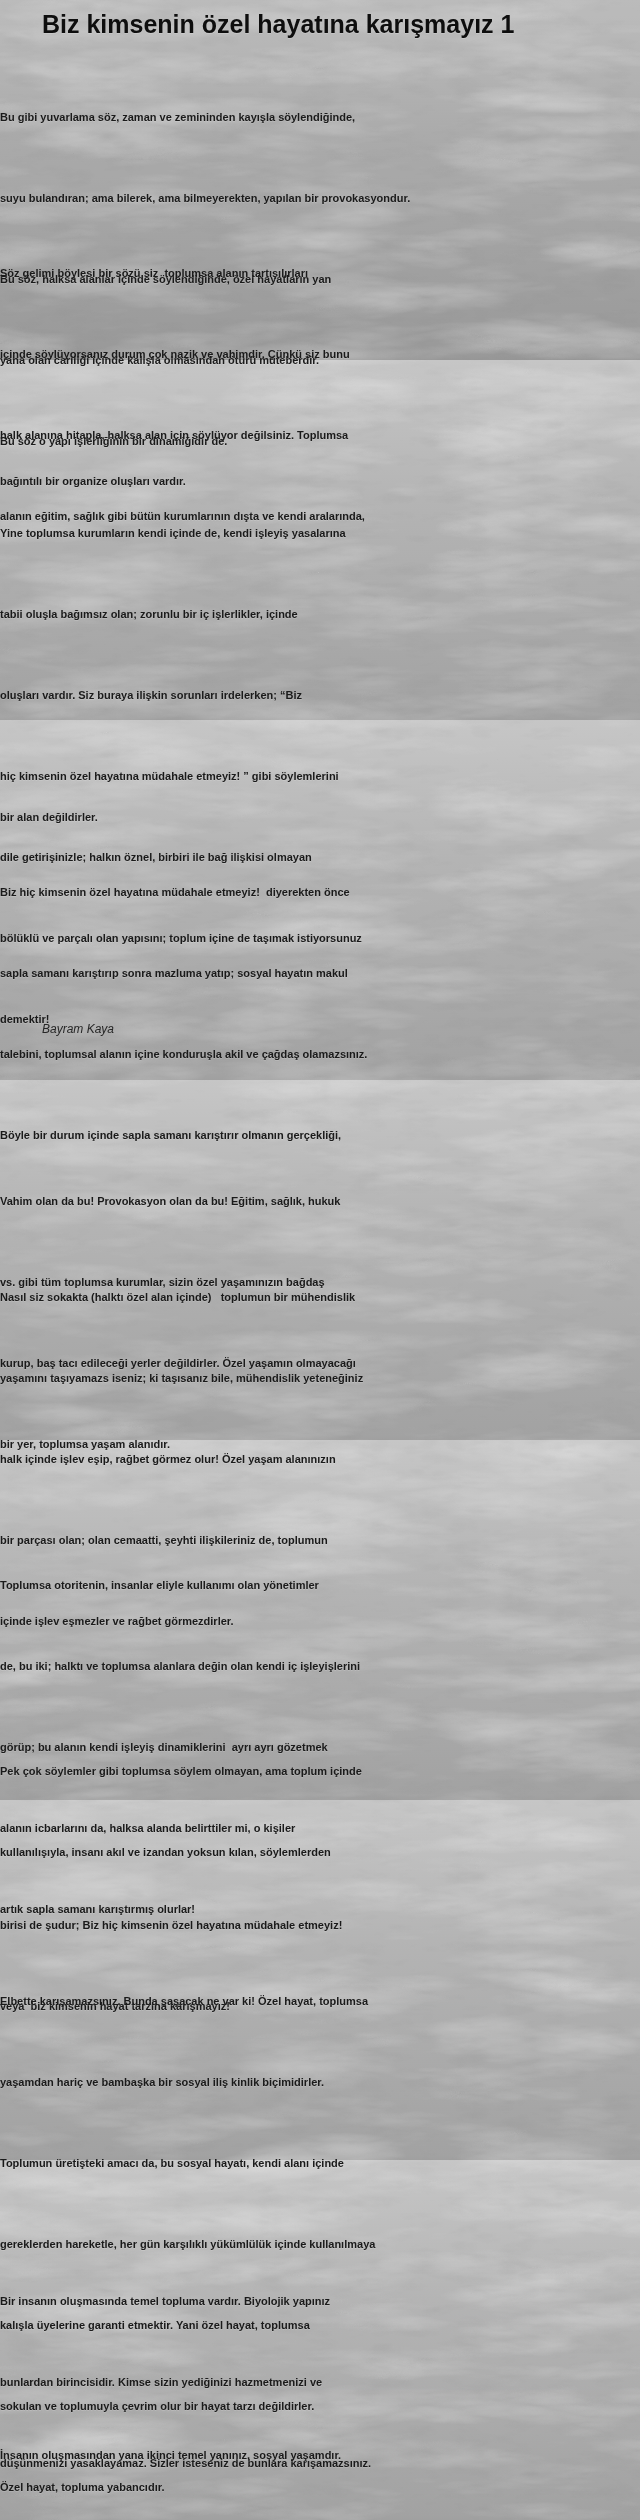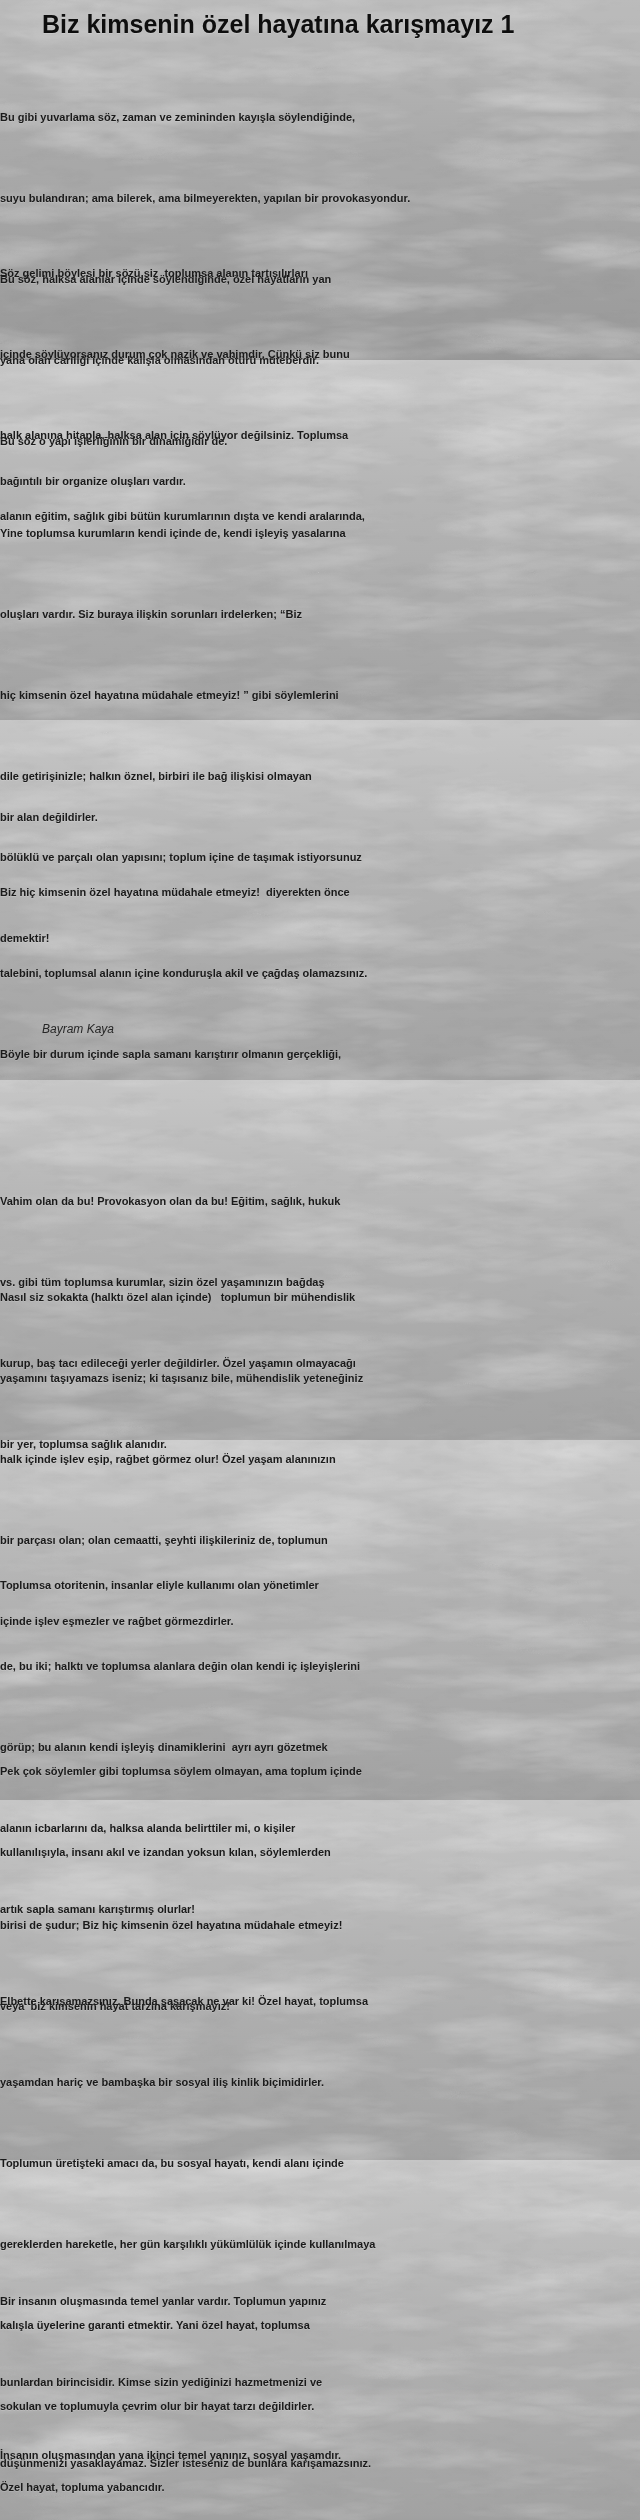--- a/index.html
+++ b/index.html
@@ -83,44 +83,46 @@
       <div class="line">halk alanına hitapla, halksa alan için söylüyor değilsiniz. Toplumsa</div>
       <div class="line">alanın eğitim, sağlık gibi bütün kurumlarının dışta ve kendi aralarında,</div>
     </div>
 
     <div class="para" style="top:414px">
       <div class="line">bağıntılı bir organize oluşları vardır.</div>
     </div>
 
     <div class="para" style="top:466px">
       <div class="line">Yine toplumsa kurumların kendi içinde de, kendi işleyiş yasalarına</div>
+      <div class="line">tabii oluşla bağımsız olan; zorunlu bir iç işlerlikler, içinde</div>
       <div class="line">oluşları vardır. Siz buraya ilişkin sorunları irdelerken; “Biz</div>
       <div class="line">hiç kimsenin özel hayatına müdahale etmeyiz! ” gibi söylemlerini</div>
       <div class="line">dile getirişinizle; halkın öznel, birbiri ile bağ ilişkisi olmayan</div>
       <div class="line">bölüklü ve parçalı olan yapısını; toplum içine de taşımak istiyorsunuz</div>
       <div class="line">demektir!</div>
     </div>
 
     <div class="para" style="top:750px">
       <div class="line">bir alan değildirler.</div>
     </div>
 
     <div class="para" style="top:825px">
       <div class="line">Biz hiç kimsenin özel hayatına müdahale etmeyiz!  diyerekten önce</div>
+      <div class="line">sapla samanı karıştırıp sonra mazluma yatıp; sosyal hayatın makul</div>
       <div class="line">talebini, toplumsal alanın içine konduruşla akil ve çağdaş olamazsınız.</div>
       <div class="line">Böyle bir durum içinde sapla samanı karıştırır olmanın gerçekliği,</div>
     </div>
 
     <div class="author" style="top:1014px">Bayram Kaya</div>
 
     <div class="para" style="top:1134px">
       <div class="line">Vahim olan da bu! Provokasyon olan da bu! Eğitim, sağlık, hukuk</div>
       <div class="line">vs. gibi tüm toplumsa kurumlar, sizin özel yaşamınızın bağdaş</div>
       <div class="line">kurup, baş tacı edileceği yerler değildirler. Özel yaşamın olmayacağı</div>
-      <div class="line">bir yer, toplumsa sağlık alanıdır.</div>
+      <div class="line">bir yer, toplumsa yaşam alanıdır.</div>
     </div>
 
     <div class="para" style="top:1230px">
       <div class="line">Nasıl siz sokakta (halktı özel alan içinde)   toplumun bir mühendislik</div>
       <div class="line">yaşamını taşıyamazs iseniz; ki taşısanız bile, mühendislik yeteneğiniz</div>
       <div class="line">halk içinde işlev eşip, rağbet görmez olur! Özel yaşam alanınızın</div>
       <div class="line">bir parçası olan; olan cemaatti, şeyhti ilişkileriniz de, toplumun</div>
       <div class="line">içinde işlev eşmezler ve rağbet görmezdirler.</div>
     </div>
 
@@ -146,21 +148,21 @@
       <div class="line">Elbette karışamazsınız. Bunda şaşacak ne var ki! Özel hayat, toplumsa</div>
       <div class="line">yaşamdan hariç ve bambaşka bir sosyal iliş kinlik biçimidirler.</div>
       <div class="line">Toplumun üretişteki amacı da, bu sosyal hayatı, kendi alanı içinde</div>
       <div class="line">gereklerden hareketle, her gün karşılıklı yükümlülük içinde kullanılmaya</div>
       <div class="line">kalışla üyelerine garanti etmektir. Yani özel hayat, toplumsa</div>
       <div class="line">sokulan ve toplumuyla çevrim olur bir hayat tarzı değildirler.</div>
       <div class="line">Özel hayat, topluma yabancıdır.</div>
     </div>
 
     <div class="para" style="top:2234px">
-      <div class="line">Bir insanın oluşmasında temel yanlar vardır. Toplumun yapınız</div>
+      <div class="line">Bir insanın oluşmasında temel topluma vardır. Biyolojik yapınız</div>
       <div class="line">bunlardan birincisidir. Kimse sizin yediğinizi hazmetmenizi ve</div>
       <div class="line">düşünmenizi yasaklayamaz. Sizler isteseniz de bunlara karışamazsınız.</div>
       
       
     </div>
 
     <div class="para" style="top:2388px">
       <div class="line">İnsanın oluşmasından yana ikinci temel yanınız, sosyal yaşamdır.</div>
       
       

